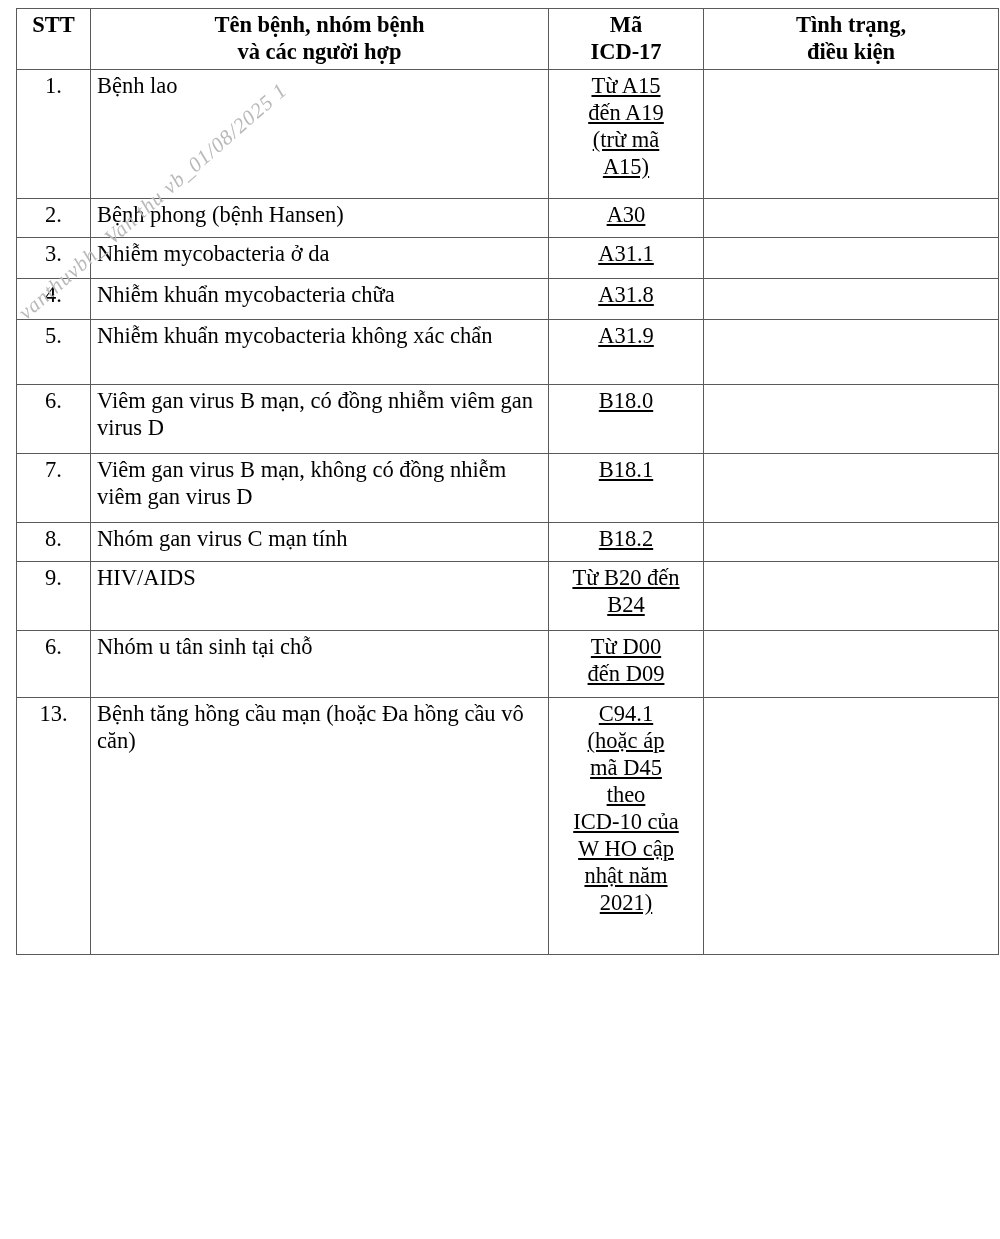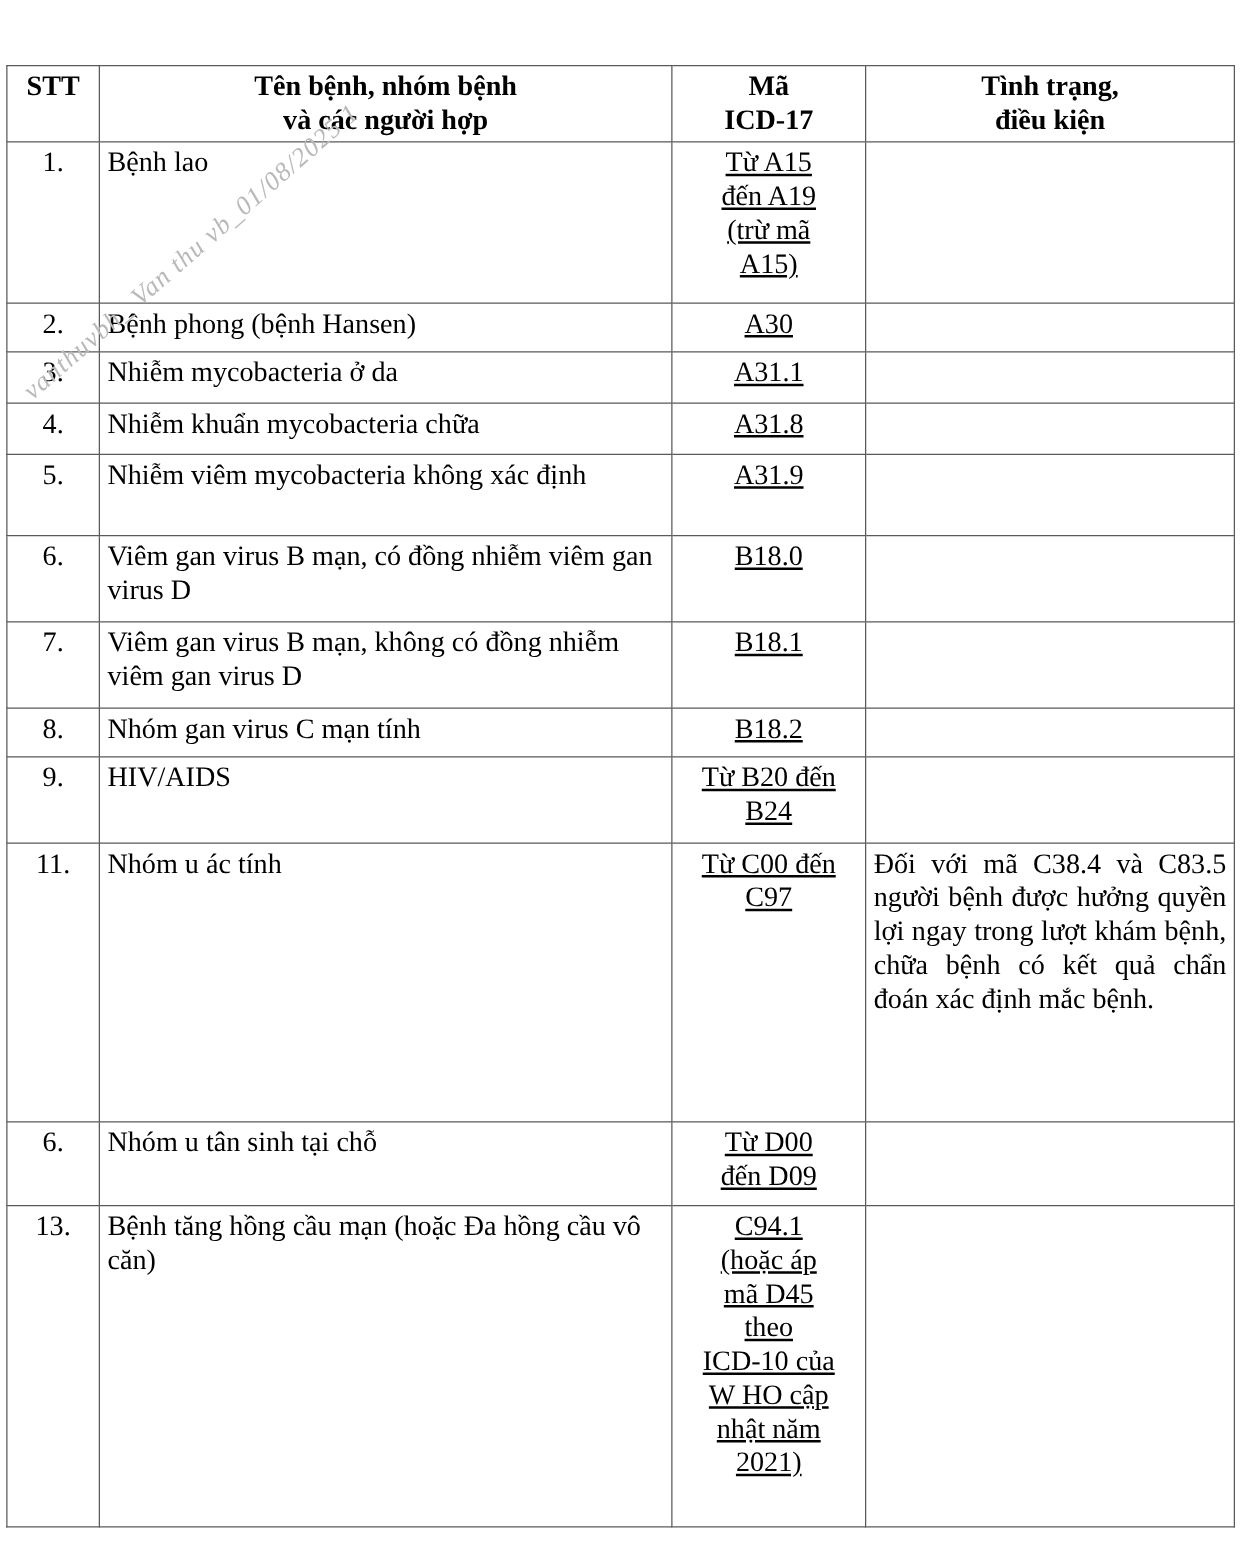--- a/index.html
+++ b/index.html
@@ -36,27 +36,26 @@
     letter-spacing: 1px;
     color: #b9b9b9;
     white-space: nowrap;
     z-index: 3;
     pointer-events: none;
   }
 
   
   table.icd {
     position: absolute;
-    left: 5px;
+    left: 16px;
     top: 8px;
     width: 982px;
     border-collapse: collapse;
     table-layout: fixed;
     z-index: 1;
-    margin-top: 44px;
   }
   table.icd td, table.icd th {
     border: 1px solid #5a5a5a;
     vertical-align: top;
     padding: 2px 6px 4px 6px;
     font-size: 22.5px;
     line-height: 1.2;
   }
 
   
@@ -182,21 +181,21 @@
         <tr data-h="4">
           <td class="stt">4.</td>
           <td class="name">Nhiễm khuẩn mycobacteria chữa</td>
           <td class="code">
             <span class="code-line">A31.8</span>
           </td>
           <td class="cond"></td>
         </tr>
         <tr data-h="5">
           <td class="stt">5.</td>
-          <td class="name">Nhiễm viêm mycobacteria không xác định</td>
+          <td class="name">Nhiễm khuẩn mycobacteria không xác chẩn</td>
           <td class="code">
             <span class="code-line">A31.9</span>
           </td>
           <td class="cond"></td>
         </tr>
         <tr data-h="6">
           <td class="stt">6.</td>
           <td class="name">Viêm gan virus B mạn, có đồng nhiễm viêm gan virus D</td>
           <td class="code">
             <span class="code-line">B18.0</span>
@@ -220,29 +219,20 @@
           <td class="cond"></td>
         </tr>
         <tr data-h="9">
           <td class="stt">9.</td>
           <td class="name">HIV/AIDS</td>
           <td class="code">
             <span class="code-line">Từ B20 đến</span>
             <span class="code-line">B24</span>
           </td>
           <td class="cond"></td>
-        </tr>
-        <tr data-h="11">
-          <td class="stt">11.</td>
-          <td class="name">Nhóm u ác tính</td>
-          <td class="code">
-            <span class="code-line">Từ C00 đến</span>
-            <span class="code-line">C97</span>
-          </td>
-          <td class="cond">Đối với mã C38.4 và C83.5 người bệnh được hưởng quyền lợi ngay trong lượt khám bệnh, chữa bệnh có kết quả chẩn đoán xác định mắc bệnh.</td>
         </tr>
         <tr data-h="12">
           <td class="stt">6.</td>
           <td class="name">Nhóm u tân sinh tại chỗ</td>
           <td class="code">
             <span class="code-line">Từ D00</span>
             <span class="code-line">đến D09</span>
           </td>
           <td class="cond"></td>
         </tr>

